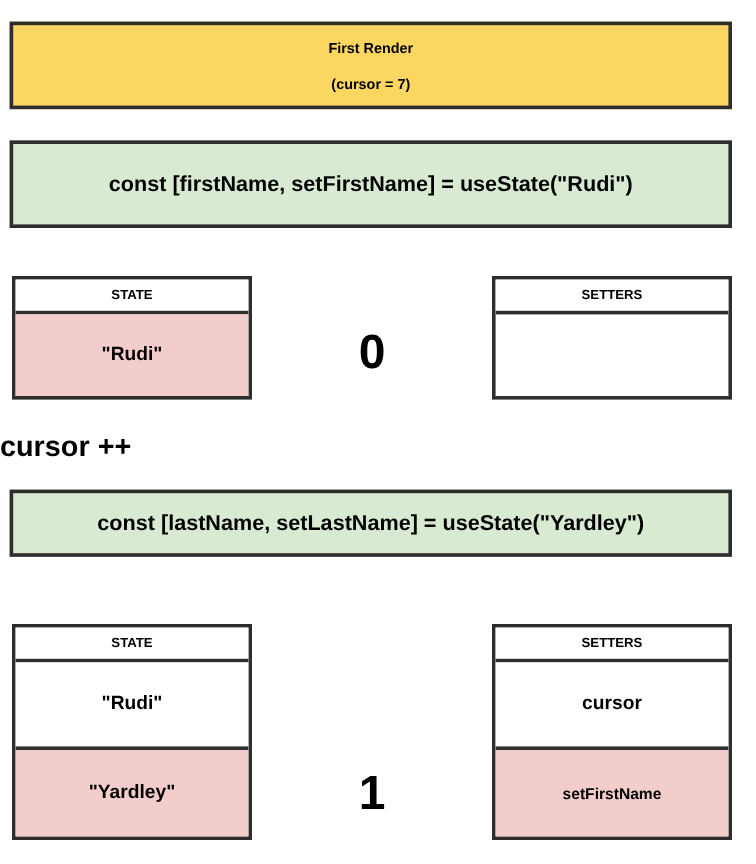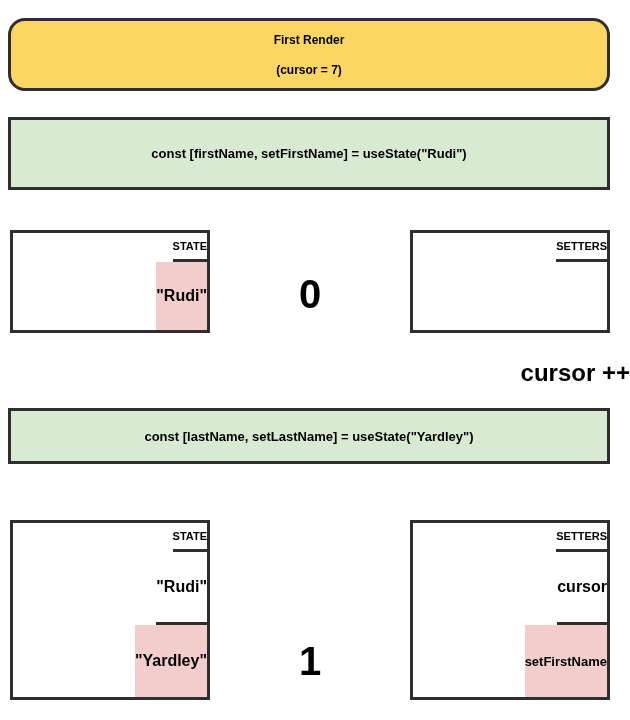--- a/index.html
+++ b/index.html
@@ -30,39 +30,37 @@
     align-items: center;
     justify-content: center;
     text-align: center;
   }
   #banner {
     top: 18px;
     height: 73px;
     background: var(--banner-bg, #FBD661);
     gap: 16px;
     font-size: 12px;
-    border-radius: 17px;
   }
   .code-box {
     background: var(--code-bg, #D9EAD3);
-    font-size: 13px;
+    font-size: 18px;
   }
   #code1 { top: 117px; height: 73px; }
   #code2 { top: 408px; height: 56px; }
 
   
   .table {
     position: absolute;
     width: 200px;
     box-sizing: border-box;
     background: #ffffff;
     border: 3px solid var(--border, #2E2E2E);
     display: flex;
     flex-direction: column;
-    align-items: flex-end;
   }
   #table1-state   { left: 10px;  top: 230px; height: 103px; }
   #table1-setters { left: 410px; top: 230px; height: 103px; }
   #table2-state   { left: 10px;  top: 520px; height: 180px; }
   #table2-setters { left: 410px; top: 520px; height: 180px; }
 
   .table-header {
     flex: 0 0 29px;
     box-sizing: border-box;
     border-bottom: 3px solid var(--border, #2E2E2E);
@@ -100,21 +98,21 @@
   }
   #num0 { top: 259px; height: 71px; }
   #num1 { top: 625px; height: 72px; }
 
   
   #cursor-label {
     position: absolute;
     left: 0;
     top: 359px;
     width: 630px;
-    text-align: right;
+    text-align: left;
     font-size: 24px;
     line-height: 28px;
   }
 </style>
 </head>
 <body>
 
 <div id="canvas">
 
   <div id="banner" class="wide-box">

